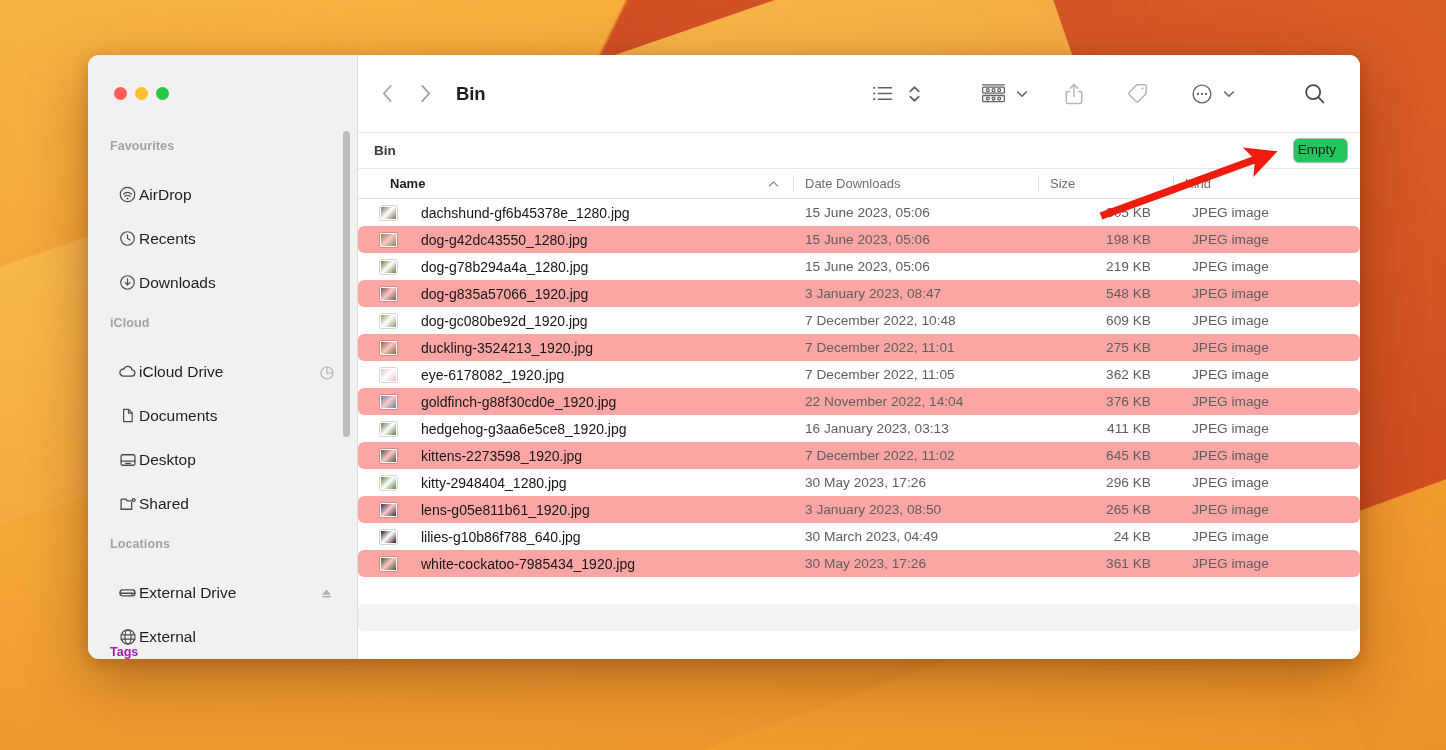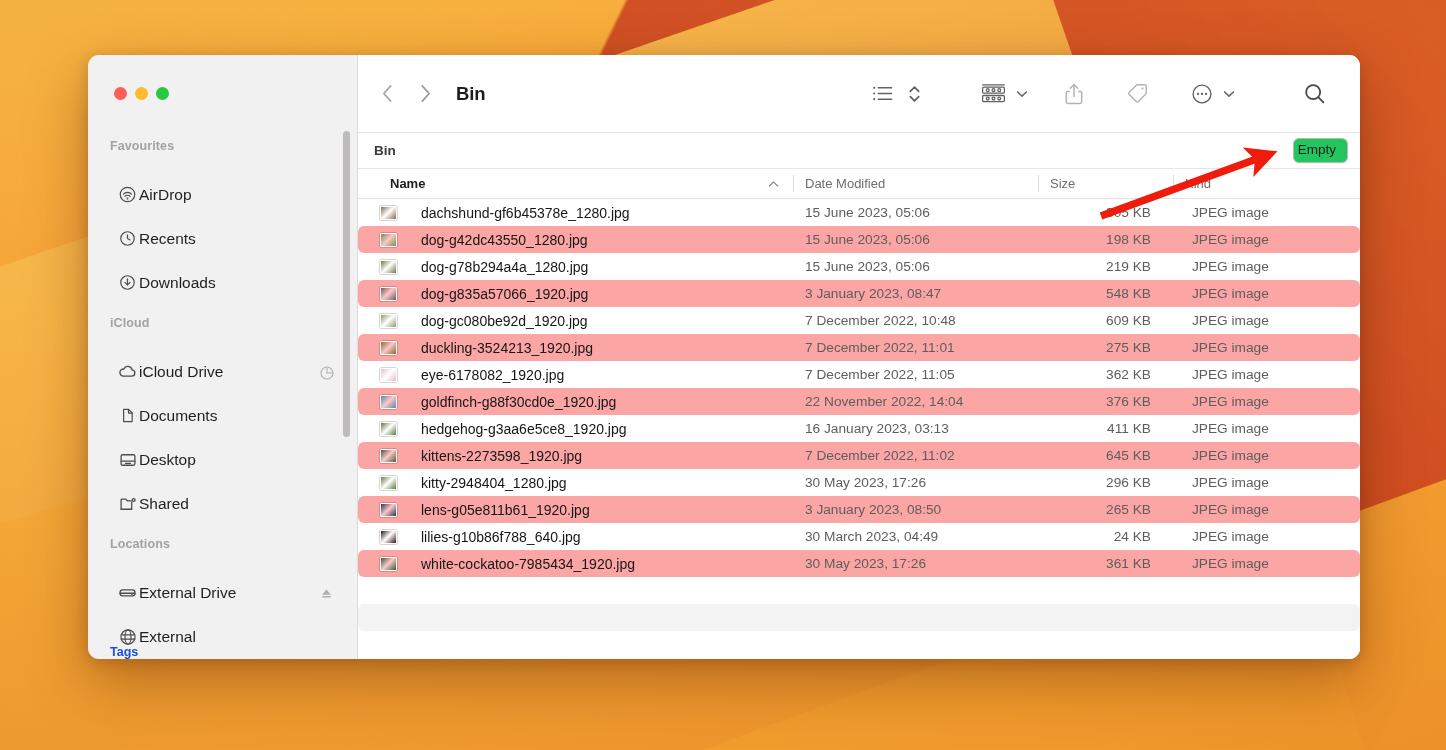--- a/index.html
+++ b/index.html
@@ -149,21 +149,21 @@
     border-radius: 4px;
     background: #bdbcbb;
   }
   .sb-tags-clip {
     position: absolute;
     left: 0; bottom: 0;
     width: 100%;
     padding-left: 22px;
     font-size: 12.5px;
     font-weight: 700;
-    color: #1d4ed8;
+    color: #a21caf;
     height: 14px;
     overflow: hidden;
     line-height: 15px;
   }
 
   
   #main {
     flex: 1 1 auto;
     background: #ffffff;
     display: flex;
@@ -578,21 +578,21 @@
 
       <div id="col-headers">
         <div class="col col-name">
           <span>Name</span>
           <span class="sort-caret">
             <svg width="11" height="7" viewBox="0 0 12 8" fill="none" stroke="currentColor" stroke-width="1.5" stroke-linecap="round" stroke-linejoin="round">
               <path d="M1.3 6.2 6 1.6l4.7 4.6"></path>
             </svg>
           </span>
         </div>
-        <div class="col col-date">Date Modified</div>
+        <div class="col col-date">Date Downloads</div>
         <div class="col col-size">Size</div>
         <div class="col col-kind">Kind</div>
       </div>
 
       <div id="file-list">
           <div class="row">
             <div class="cell cell-name">
               <span class="thumb" style="background: linear-gradient(135deg, rgb(138, 106, 85) 0%, rgba(255, 255, 255, 0.38) 48%, rgb(138, 106, 85) 100%);"></span>
               <span class="filename">dachshund-gf6b45378e_1280.jpg</span>
             </div>

